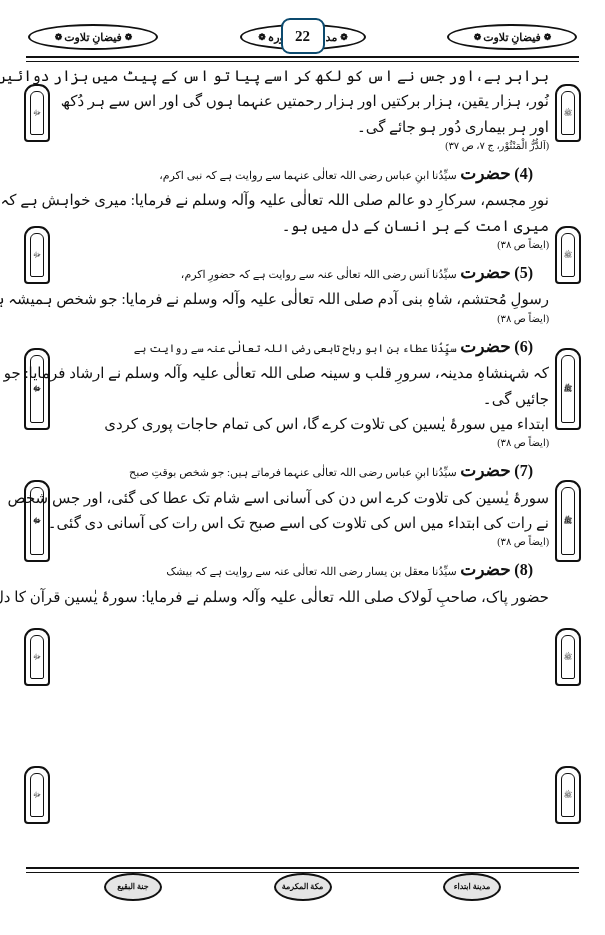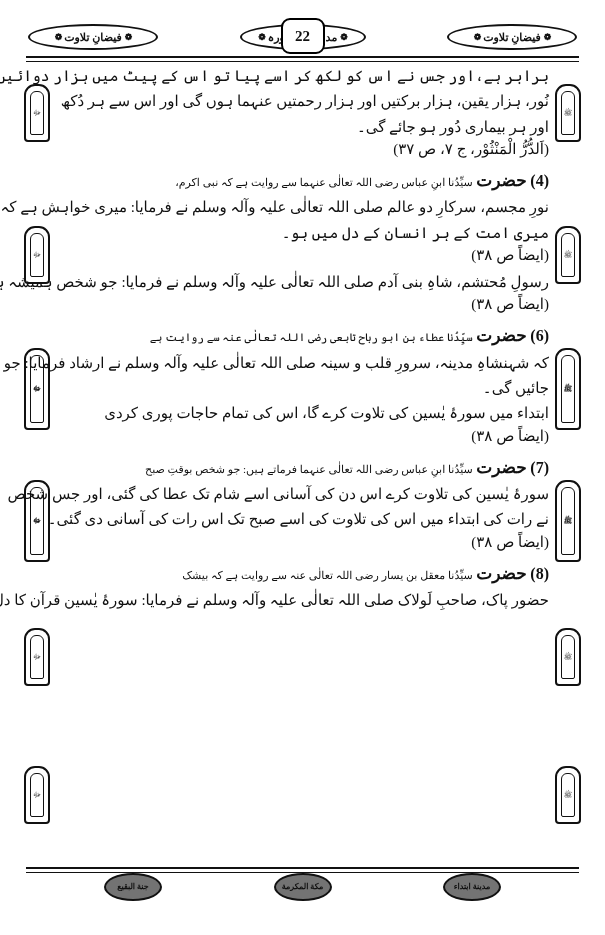--- a/index.html
+++ b/index.html
@@ -34,21 +34,21 @@
   .hdr-oval.right{right:0;}
   .hdr-oval.mid{
     left:50%;transform:translateX(-50%);
     width:122px;
   }
   .hdr-oval .flourish{font-size:9px;margin:0 3px;letter-spacing:-1px;}
   .page-num{
     position:absolute;left:50%;transform:translateX(-50%);
     top:-4px;
     width:40px;height:32px;
-    border:2px solid #000000;
+    border:2px solid #0c4a6e;
     border-radius:9px;
     display:flex;align-items:center;justify-content:center;
     font-size:15px;font-weight:bold;
     background:#fff;
     z-index:3;
   }
   .hdr-rule{
     position:absolute;left:26px;right:26px;top:56px;
     height:0;border-top:2px solid #111;
   }
@@ -71,21 +71,21 @@
   }
   .ftr-badge{
     position:absolute;top:0;
     width:54px;height:24px;
     border:2px solid #111;
     border-radius:50%/50%;
     display:flex;align-items:center;justify-content:center;
     text-align:center;
     font-size:8px;font-weight:bold;line-height:1.05;
     direction:rtl;
-    background:#737373;
+    background:#e5e5e5;
   }
   .ftr-badge.f1{left:76px;}
   .ftr-badge.f2{left:50%;transform:translateX(-50%);text-align:center;}
   .ftr-badge.f3{right:76px;}
 
   
   .side-orn{
     position:absolute;
     width:22px;height:54px;
     border:2px solid #111;
@@ -118,29 +118,29 @@
   .line{
     font-size:15px;
     line-height:1.62;
     margin:0 0 1px 0;
     position:relative;
     white-space:nowrap;
   }
   .big{font-size:18px;font-weight:bold;}
   .sm{font-size:11px;}
   .ref{
-    font-size:15px;
+    font-size:10px;
     text-align:center;
   }
   .center{text-align:center;}
   .hadith-head{
     text-align:center;
     font-size:14px;
     line-height:1.5;
-    margin:4px 0 2px 0;
+    margin:4px 16px 2px 0;
   }
   .hadith-head .num{font-size:16px;font-weight:bold;}
   .hadith-head .name{font-size:17px;font-weight:bold;}
   .spacer{height:6px;}
 </style>
 </head>
 <body>
 
 <div class="page">
 
@@ -239,20 +239,25 @@
       <span class="num">(4)</span>
       <span class="name">حضرت</span>
       <span class="sm">سیِّدُنا ابنِ عباس رضی اللہ تعالٰی عنہما سے روایت ہے کہ نبی اکرم،</span>
     </div>
     <div class="line">نورِ مجسم، سرکارِ دو عالم صلی اللہ تعالٰی علیہ وآلہ وسلم نے فرمایا: میری خواہش ہے کہ سورہ یٰسین</div>
     <div class="line">میری امت کے ہر انسان کے دل میں ہو۔</div>
     <div class="ref center">(ایضاً ص ۳۸)</div>
 
     <div class="spacer"></div>
 
+    <div class="hadith-head">
+      <span class="num">(5)</span>
+      <span class="name">حضرت</span>
+      <span class="sm">سیِّدُنا اَنس رضی اللہ تعالٰی عنہ سے روایت ہے کہ حضورِ اکرم،</span>
+    </div>
     <div class="line">رسولِ مُحتشم، شاہِ بنی آدم صلی اللہ تعالٰی علیہ وآلہ وسلم نے فرمایا: جو شخص ہمیشہ ہر رات یٰسین کی</div>
     <div class="ref center">(ایضاً ص ۳۸)</div>
 
     <div class="spacer"></div>
 
     <div class="hadith-head">
       <span class="num">(6)</span>
       <span class="name">حضرت</span>
       <span class="sm">سیِّدُنا عطاء بن ابو رباح تابعی رضی اللہ تعالٰی عنہ سے روایت ہے</span>
     </div>

